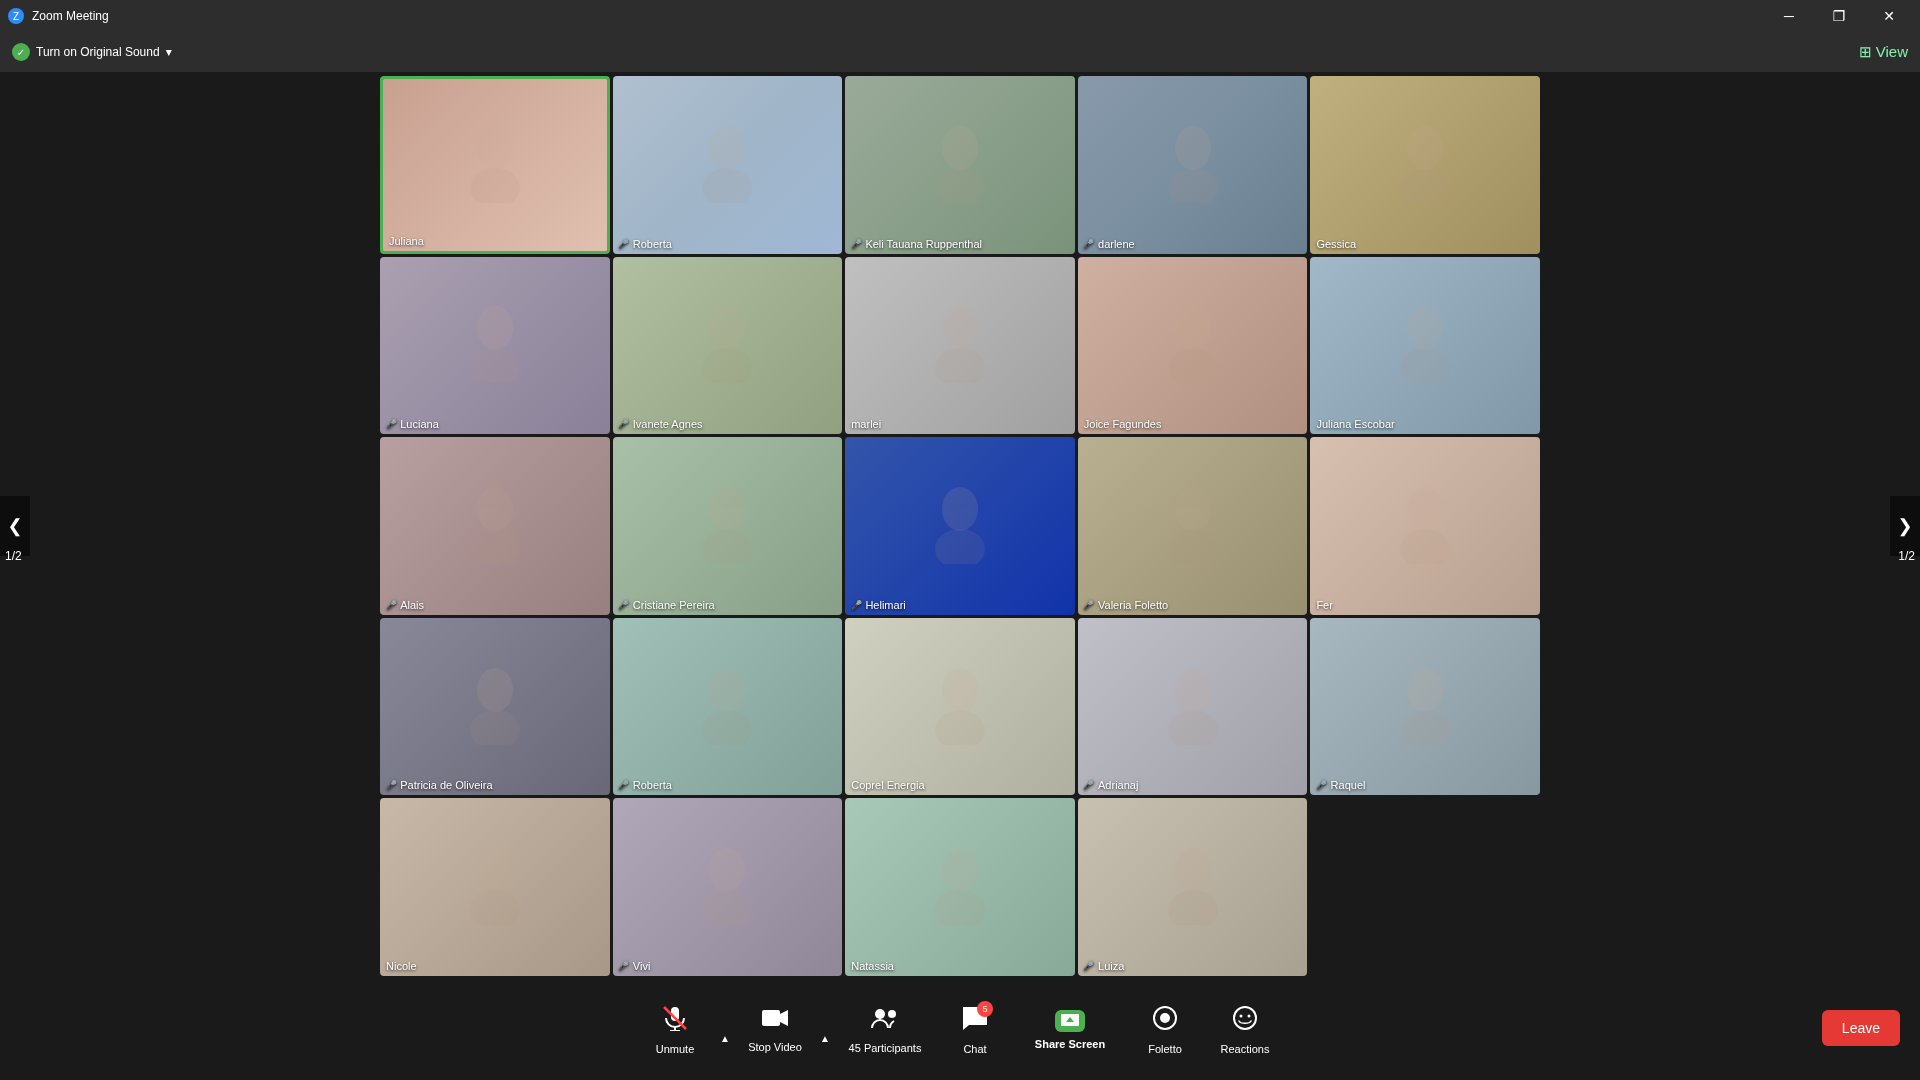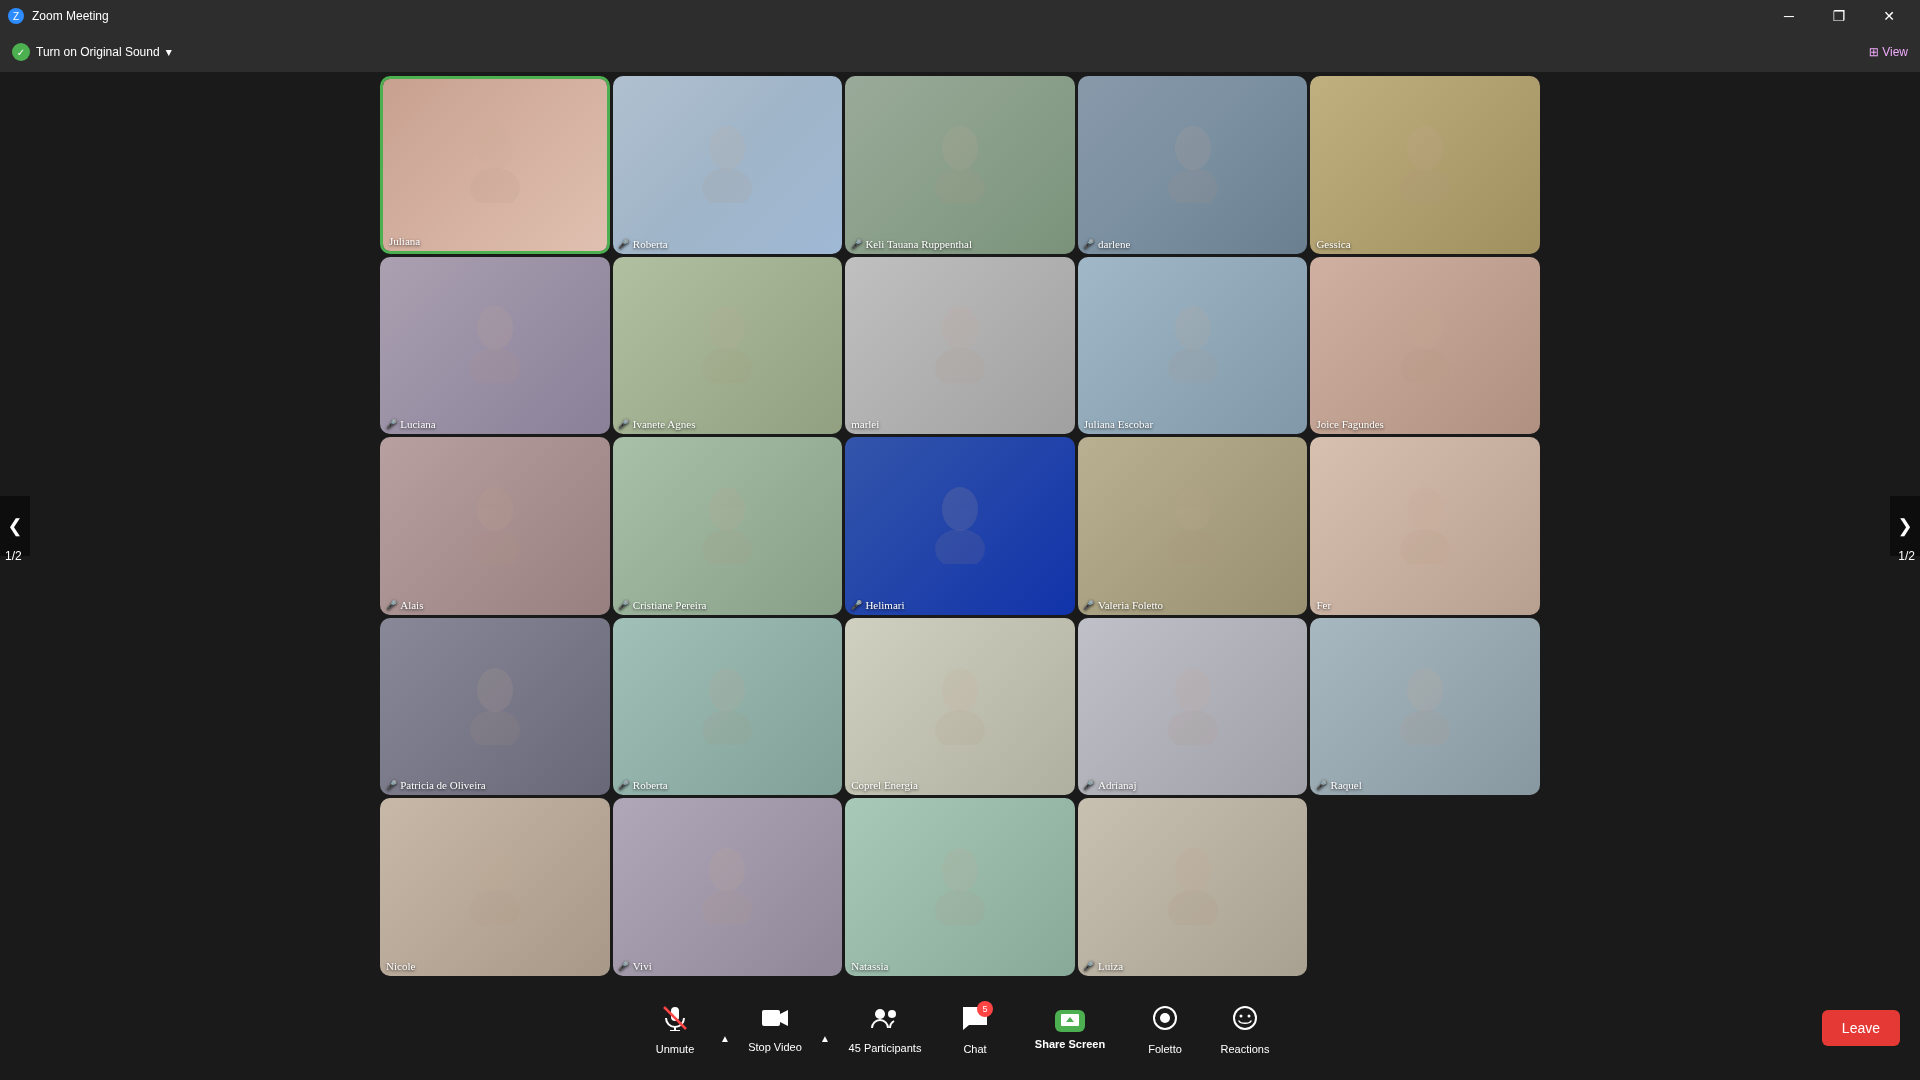--- a/index.html
+++ b/index.html
@@ -91,22 +91,22 @@
       width: 18px;
       height: 18px;
       background: #4caf50;
       border-radius: 50%;
       display: flex;
       align-items: center;
       justify-content: center;
       font-size: 10px;
     }
     .view-btn {
-      color: #f0abfc;
-      font-size: 12px;
+      color: #86efac;
+      font-size: 15px;
       background: transparent;
       border: none;
       cursor: pointer;
       display: flex;
       align-items: center;
       gap: 4px;
     }
 
     
     .video-grid-area {
@@ -126,22 +126,21 @@
       grid-template-rows: repeat(5, 1fr);
       gap: 3px;
       width: 1160px;
       height: 900px;
     }
 
     .video-cell {
       position: relative;
       background: #3a3a3a;
       overflow: hidden;
-      border-radius: 10px;
-      font-family: Liberation Serif, serif;
+      border-radius: 4px;
     }
 
     .video-cell.active-speaker {
       border: 3px solid #4caf50;
     }
 
     .video-cell-bg {
       width: 100%;
       height: 100%;
       display: flex;
@@ -458,43 +457,43 @@
       <ellipse cx="30" cy="25" rx="18" ry="22" fill="rgba(200,170,150,0.5)"></ellipse>
       <ellipse cx="30" cy="65" rx="25" ry="20" fill="rgba(180,150,130,0.4)"></ellipse>
     </svg></div>
           </div>
         </div>
         <div class="participant-name">
           <span>marlei</span>
         </div>
       </div>
       <div class="video-cell ">
+        <div class="video-cell-bg cam-9">
+          <div style="width: 100%; height: 100%; position: relative; display: flex; align-items: center; justify-content: center;">
+            <div style="opacity: 0.3;"><svg width="60" height="80" viewBox="0 0 60 80" fill="rgba(0,0,0,0.3)">
+      <ellipse cx="30" cy="25" rx="18" ry="22" fill="rgba(200,170,150,0.5)"></ellipse>
+      <ellipse cx="30" cy="65" rx="25" ry="20" fill="rgba(180,150,130,0.4)"></ellipse>
+    </svg></div>
+          </div>
+        </div>
+        <div class="participant-name">
+          <span>Joice Fagundes</span>
+        </div>
+      </div>
+      <div class="video-cell ">
         <div class="video-cell-bg cam-10">
           <div style="width: 100%; height: 100%; position: relative; display: flex; align-items: center; justify-content: center;">
             <div style="opacity: 0.3;"><svg width="60" height="80" viewBox="0 0 60 80" fill="rgba(0,0,0,0.3)">
       <ellipse cx="30" cy="25" rx="18" ry="22" fill="rgba(200,170,150,0.5)"></ellipse>
       <ellipse cx="30" cy="65" rx="25" ry="20" fill="rgba(180,150,130,0.4)"></ellipse>
     </svg></div>
           </div>
         </div>
         <div class="participant-name">
           <span>Juliana Escobar</span>
-        </div>
-      </div>
-      <div class="video-cell ">
-        <div class="video-cell-bg cam-9">
-          <div style="width: 100%; height: 100%; position: relative; display: flex; align-items: center; justify-content: center;">
-            <div style="opacity: 0.3;"><svg width="60" height="80" viewBox="0 0 60 80" fill="rgba(0,0,0,0.3)">
-      <ellipse cx="30" cy="25" rx="18" ry="22" fill="rgba(200,170,150,0.5)"></ellipse>
-      <ellipse cx="30" cy="65" rx="25" ry="20" fill="rgba(180,150,130,0.4)"></ellipse>
-    </svg></div>
-          </div>
-        </div>
-        <div class="participant-name">
-          <span>Joice Fagundes</span>
         </div>
       </div>
       <div class="video-cell ">
         <div class="video-cell-bg cam-11">
           <div style="width: 100%; height: 100%; position: relative; display: flex; align-items: center; justify-content: center;">
             <div style="opacity: 0.3;"><svg width="60" height="80" viewBox="0 0 60 80" fill="rgba(0,0,0,0.3)">
       <ellipse cx="30" cy="25" rx="18" ry="22" fill="rgba(200,170,150,0.5)"></ellipse>
       <ellipse cx="30" cy="65" rx="25" ry="20" fill="rgba(180,150,130,0.4)"></ellipse>
     </svg></div>
           </div>

